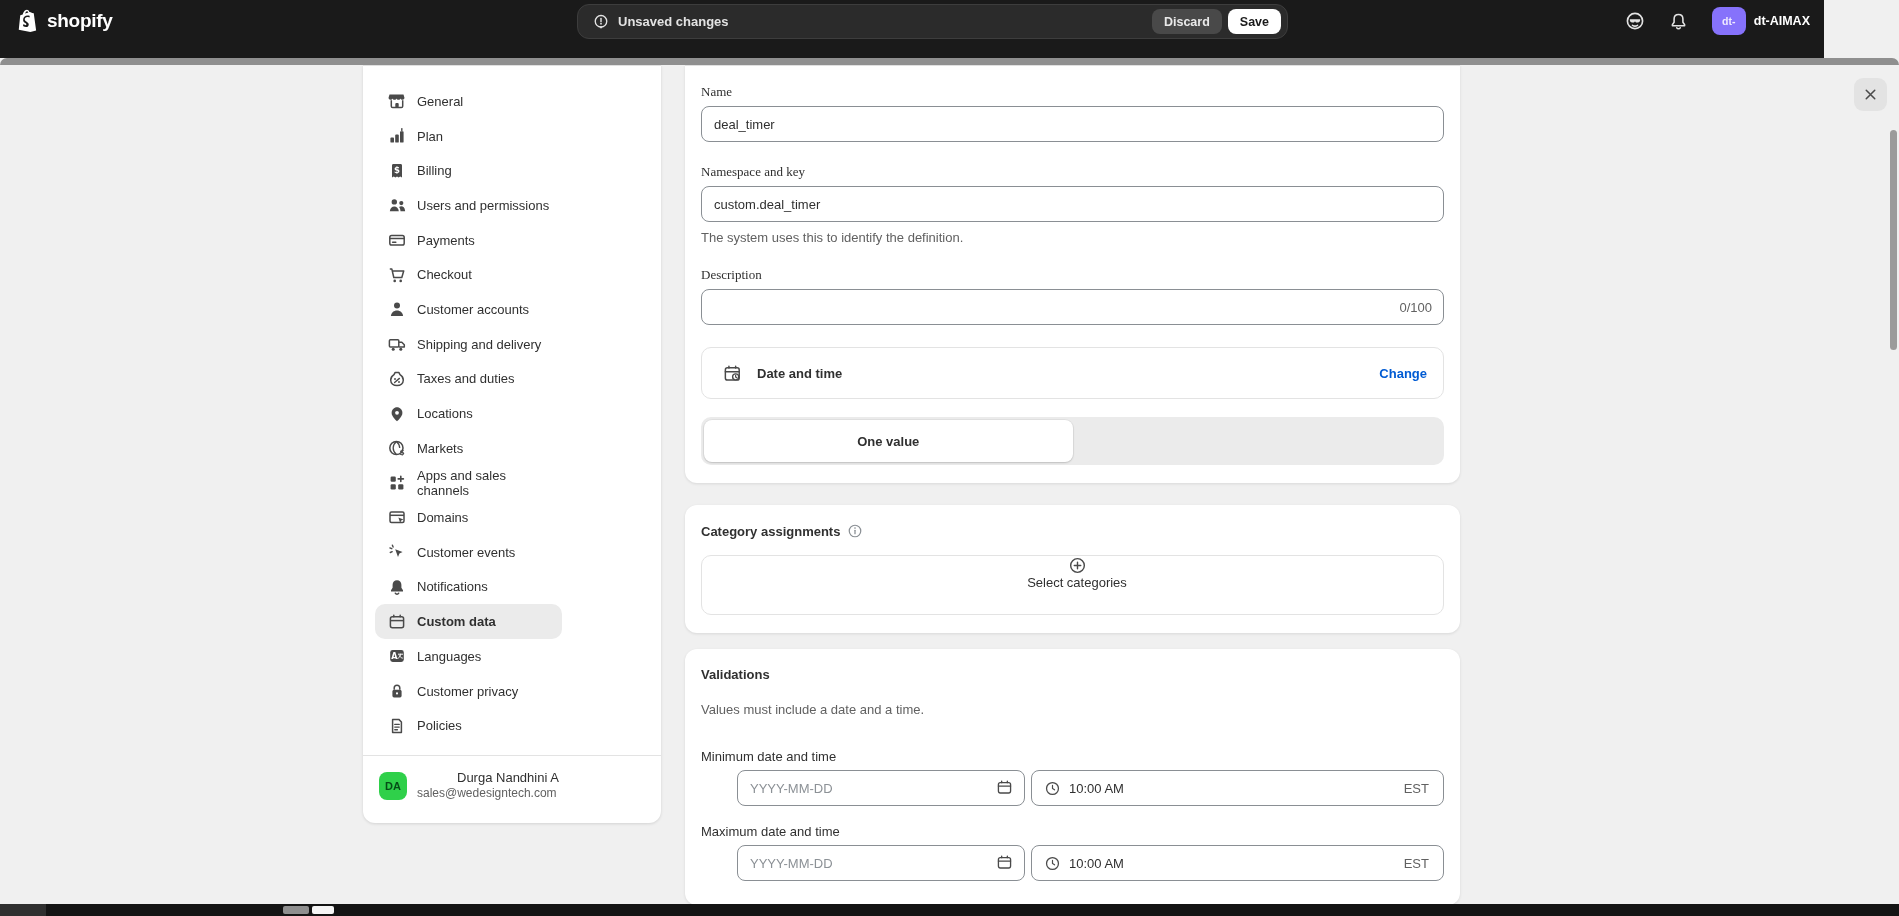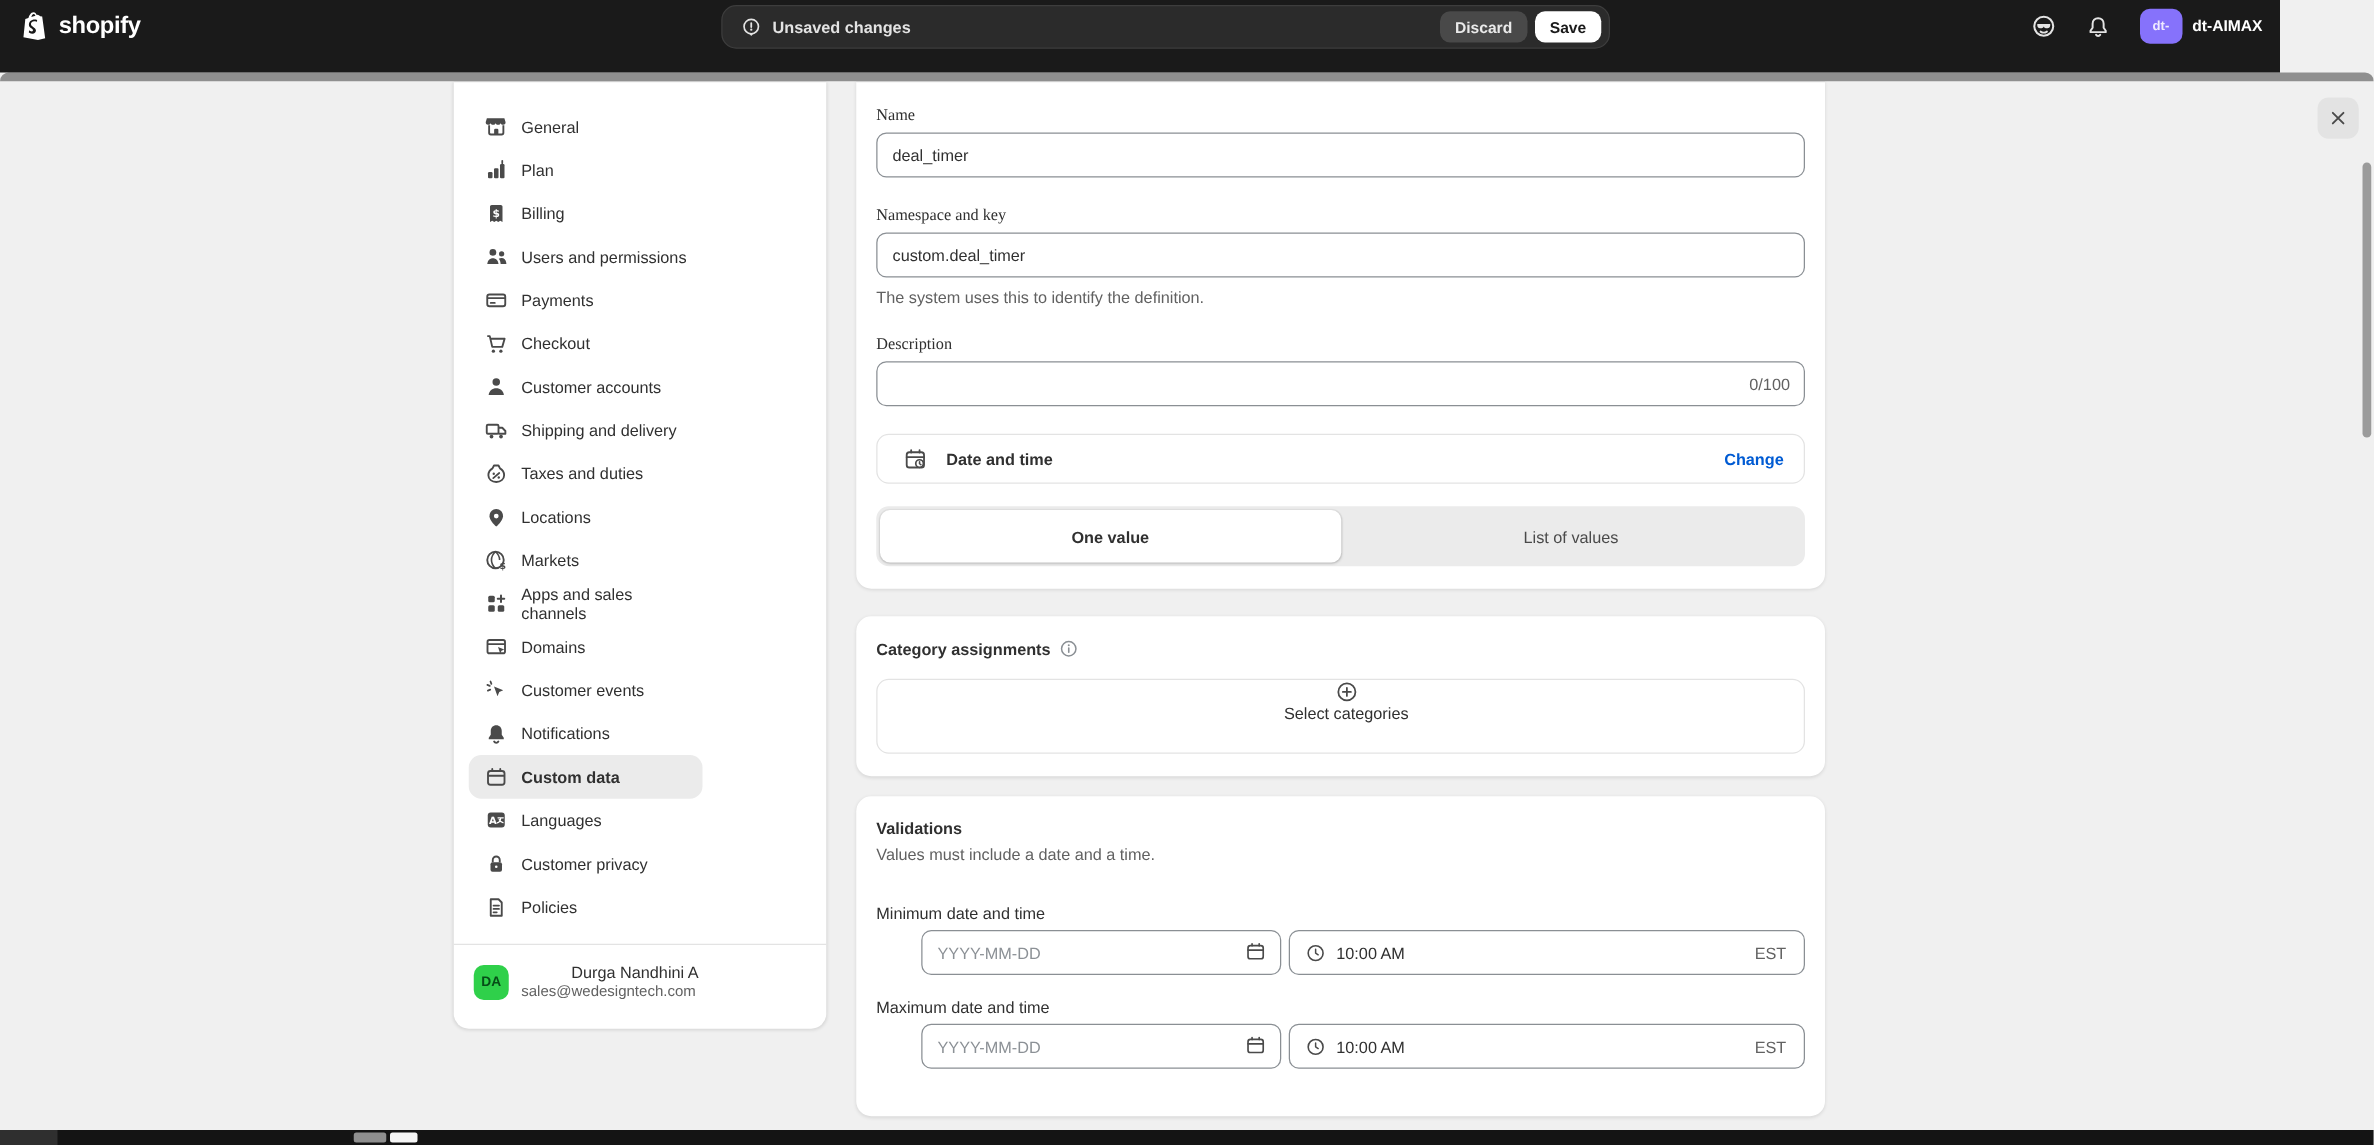--- a/index.html
+++ b/index.html
@@ -86,21 +86,21 @@
   }
   .text-input::placeholder { color:#8c9196; }
   .help-text { font-size:13px; color:#616161; margin-top:8px; }
   .mt22 { margin-top:22px; }
   .input-wrap { position:relative; }
   .char-counter {
     position:absolute; right:12px; top:0; height:36px; display:flex; align-items:center;
     font-size:13px; color:#616161;
   }
   .type-box {
-    margin-top:22px; border:1px solid #e3e3e3; border-radius:10px; height:40px;
+    margin-top:22px; border:1px solid #e3e3e3; border-radius:10px; height:52px;
     display:flex; align-items:center; padding:0 16px 0 20px;
   }
   .type-box .type-label { font-size:13px; font-weight:600; margin-left:14px; }
   .type-spacer { flex:1; }
   .link { color:#005bd3; font-size:13px; font-weight:600; text-decoration:none; cursor:pointer; }
   .segmented {
     margin-top:18px; background:#ebebeb; border-radius:10px; height:48px;
     display:grid; grid-template-columns:1fr 1fr; padding:3px;
   }
   .seg-tab {
@@ -113,21 +113,21 @@
   }
   .card2 { margin-top:22px; }
   .card-title-row { display:flex; align-items:center; gap:7px; }
   .card-title { font-size:13px; font-weight:600; color:#303030; }
   .select-box {
     margin-top:16px; border:1px solid #e3e3e3; border-radius:10px; height:60px;
     display:flex; align-items:center; padding:0 16px; cursor:pointer;flex-direction:column;
   }
   .select-box span { font-size:13px; color:#303030; margin-left:9px; }
   .card3 { margin-top:16px; height:256px; }
-  .sub-text { font-size:13px; color:#616161; margin-top:6px; }
+  .sub-text { font-size:13px; color:#616161; margin-top:20px; }
   .val-label { font-size:13px; color:#303030; margin-top:32px; margin-bottom:6px; }
   .dt-row { display:flex; gap:6px;padding-left:36px; }
   .date-field { position:relative; flex:0 0 288px; }
   .date-field .text-input { padding-right:36px; }
   .date-cal-icon { position:absolute; right:11px; top:8px; }
   .time-field {
     flex:1; height:36px; border:1px solid #8a8f94; border-radius:8px; background:#fff;
     display:flex; align-items:center; padding:0 14px 0 12px; cursor:text;
   }
   .time-value { font-size:13px; color:#303030; margin-left:8px; }
@@ -450,21 +450,20 @@
           <path d="M13 11.8v1.5l1 .7" stroke="#4a4a4a" stroke-width="1.2" stroke-linecap="round"></path>
         </svg>
       </span>
       <span class="type-label">Date and time</span>
       <span class="type-spacer"></span>
       <a class="link">Change</a>
     </div>
 
     <div class="segmented">
       <div class="seg-tab selected">One value</div>
-      <div class="seg-tab">List of values</div>
     </div>
   </section>
 
   <section class="card card2">
     <div class="card-title-row">
       <span class="card-title">Category assignments</span>
       <span>
         <svg width="16" height="16" viewBox="0 0 20 20" fill="none">
           <circle cx="10" cy="10" r="7.2" stroke="#8a8f94" stroke-width="1.5"></circle>
           <path d="M10 9.2v4.2" stroke="#8a8f94" stroke-width="1.6" stroke-linecap="round"></path>

